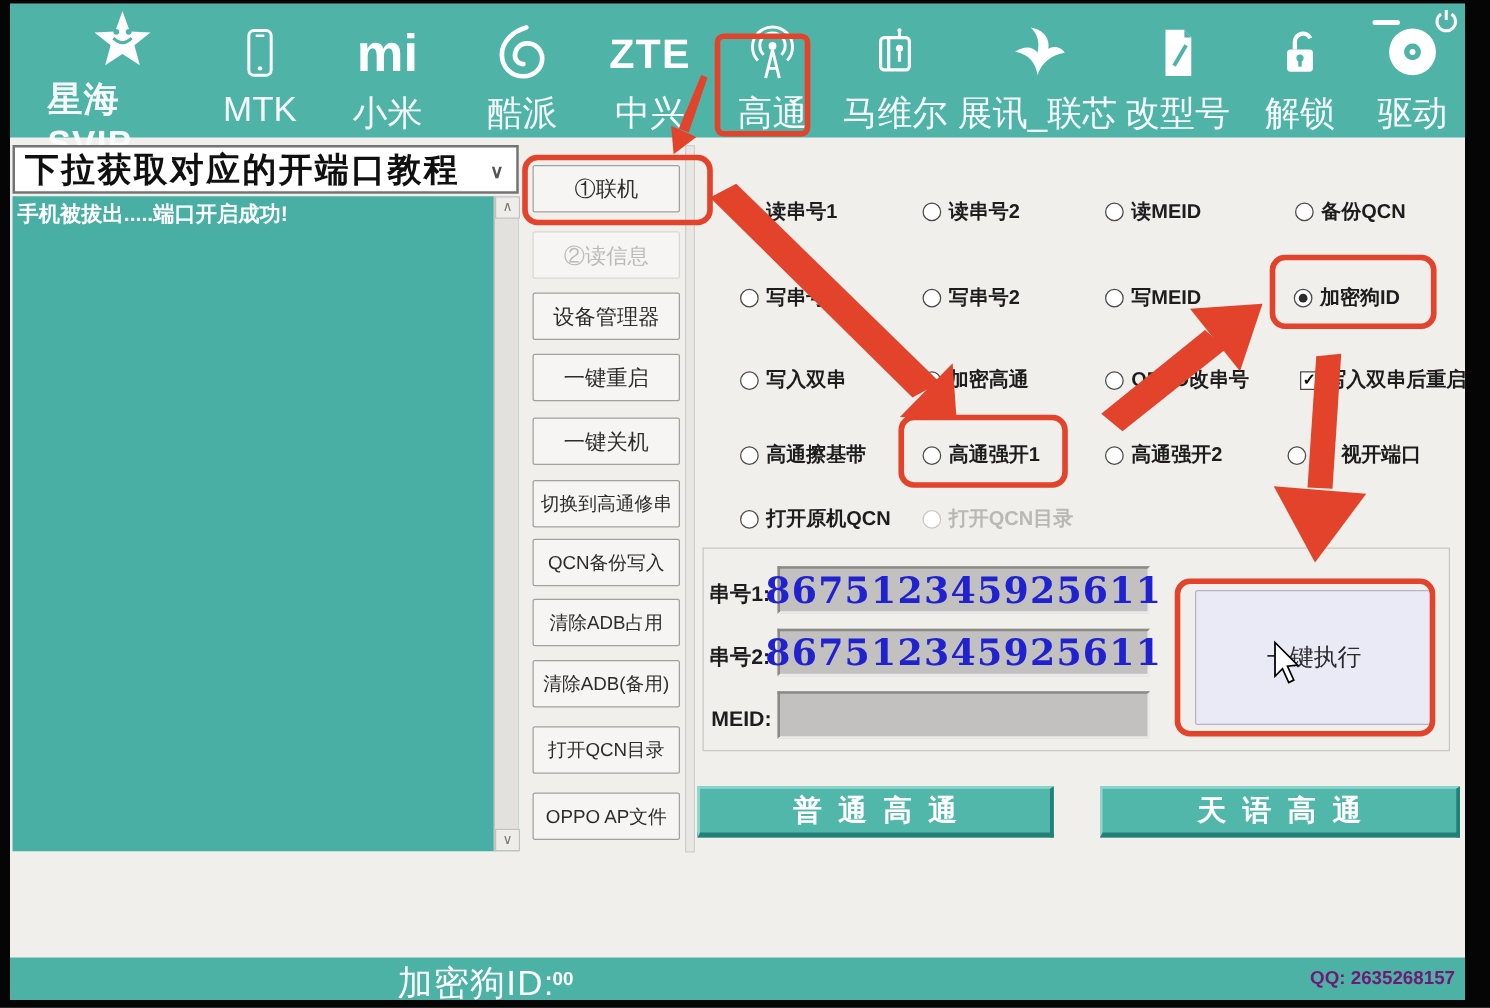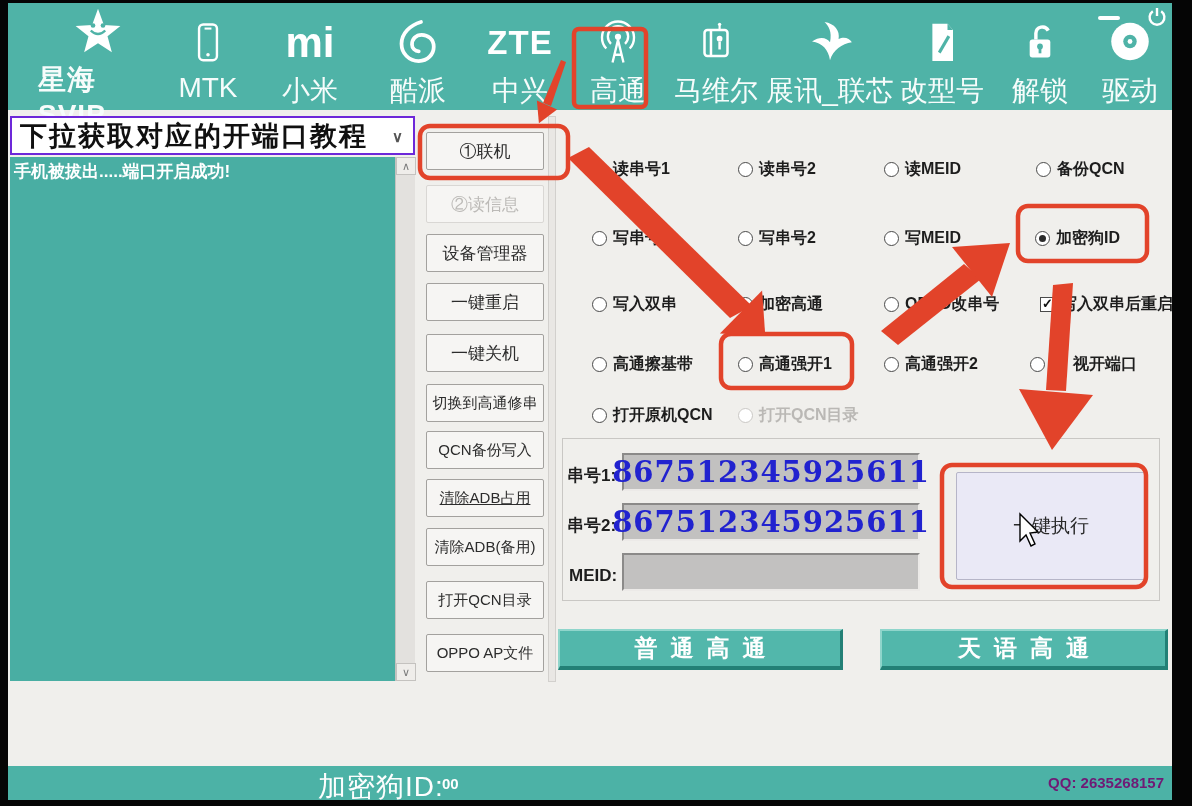--- a/index.html
+++ b/index.html
@@ -9,21 +9,21 @@
   .window{position:absolute;left:8px;top:3px;width:1164px;height:797px;background:#f0efec;}
   
   .header{position:absolute;left:0;top:0;width:1164px;height:107px;background:#4fb3a7;}
   .titem{position:absolute;top:14px;display:flex;flex-direction:column;align-items:center;color:#fff;cursor:pointer;}
   .titem .islot{height:52px;display:flex;align-items:center;justify-content:center;}
   .titem .tlabel{font-size:28px;margin-top:3px;color:#f6fcfb;}
   .logo-label{font-size:21px;font-weight:bold;letter-spacing:1px;margin-top:0 !important;}
   .txticon{font-weight:800;color:#fff;line-height:52px;}
   .winctl{position:absolute;color:#fff;}
   
-  .dropdown{position:absolute;left:2px;top:113px;width:405px;height:39px;background:#fff;border:2px solid #6d28d9;display:flex;align-items:center;padding-left:8px;font-size:27px;font-weight:bold;color:#101010;letter-spacing:2px;white-space:nowrap;}
+  .dropdown{position:absolute;left:2px;top:113px;width:405px;height:39px;background:#fff;border:2px solid #737373;display:flex;align-items:center;padding-left:8px;font-size:27px;font-weight:bold;color:#101010;letter-spacing:2px;white-space:nowrap;}
   .ddcaret{position:absolute;right:8px;top:10px;font-size:15px;color:#555;font-weight:bold;}
   .logarea{position:absolute;left:2px;top:154px;width:405px;height:524px;background:#49aea3;}
   .logtext{position:absolute;left:4px;top:3px;font-size:17px;font-weight:bold;color:#fff;letter-spacing:0px;white-space:nowrap;}
   .vscroll{position:absolute;right:0;top:0;width:20px;height:524px;background:#e3e1de;border-left:1px solid #c4c2bf;}
   .varrow{position:absolute;left:0;width:20px;height:18px;background:#efedea;border:1px solid #c4c2bf;color:#7a7a7a;font-size:11px;text-align:center;line-height:16px;}
   
   .abtn{position:absolute;left:418px;width:118px;height:38px;background:#f6f5f3;border:1px solid #a3a19e;border-radius:2px;display:flex;align-items:center;justify-content:center;font-size:17px;color:#2c2c2c;cursor:pointer;}
   .abtn.small{font-size:15px;}
   .abtn.disabled{color:#bcbab7;border-color:#d9d7d4;}
   .divstrip{position:absolute;left:540px;top:113px;width:8px;height:566px;background:#e9e7e4;border:1px solid #d2d0cd;}
@@ -194,21 +194,21 @@
 
     <div class="divstrip"></div>
 
     <div class="abtn" style="top:129px;">①联机</div>
     <div class="abtn disabled" style="top:182px;">②读信息</div>
     <div class="abtn" style="top:231px;">设备管理器</div>
     <div class="abtn" style="top:280px;">一键重启</div>
     <div class="abtn" style="top:331px;">一键关机</div>
     <div class="abtn small" style="top:381px;">切换到高通修串</div>
     <div class="abtn small" style="top:428px;">QCN备份写入</div>
-    <div class="abtn small" style="top:476px;text-decoration:underline;">清除ADB占用</div>
+    <div class="abtn small" style="top:476px;">清除ADB占用</div>
     <div class="abtn small" style="top:525px;">清除ADB(备用)</div>
     <div class="abtn small" style="top:578px;">打开QCN目录</div>
     <div class="abtn small" style="top:631px;">OPPO AP文件</div>
 
     <div class="opt" style="left:584px;top:156px;">
         <span class="rb"></span>
         <span>读串号1</span>
       </div>
     <div class="opt" style="left:730px;top:156px;">
         <span class="rb"></span>

